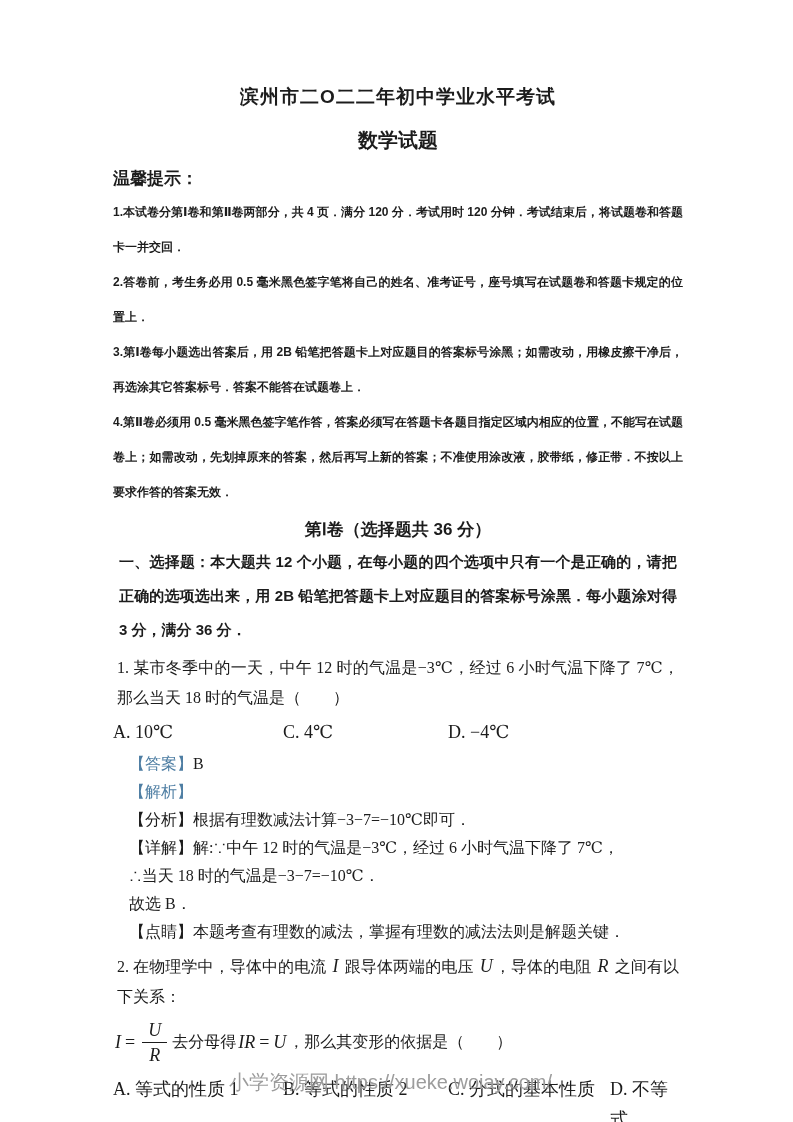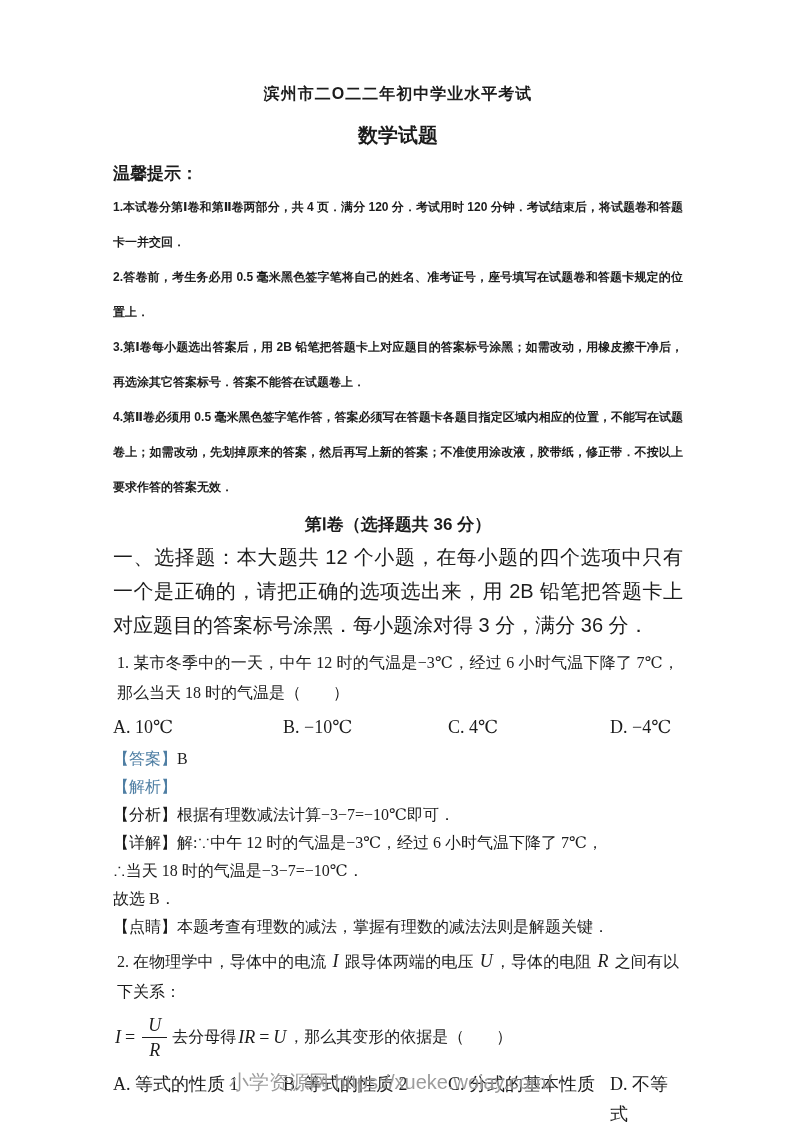--- a/index.html
+++ b/index.html
@@ -9,21 +9,21 @@
     margin:0 auto;
     background:#ffffff;
     box-sizing:border-box;
     padding:84px 110px 0 113px;
     font-family:"Liberation Serif","DejaVu Serif",serif;
     color:#1c1c1c;
     overflow:hidden;
   }
   .doc-title {
     font-family:"Liberation Sans","DejaVu Sans",sans-serif;
-    font-weight:bold; font-size:16px; letter-spacing:1px;
+    font-weight:bold; font-size:19px; letter-spacing:1px;
     text-align:center; margin:0 0 17px;
   }
   .doc-subtitle {
     font-family:"Liberation Sans","DejaVu Sans",sans-serif;
     font-weight:bold; font-size:20px;
     text-align:center; margin:0 0 13px;
   }
   .notice-heading {
     font-family:"Liberation Sans","DejaVu Sans",sans-serif;
     font-weight:bold; font-size:17px; margin:0 0 5px;
@@ -33,29 +33,29 @@
     font-weight:bold; font-size:12px; line-height:35px;
     text-align:justify; margin:0;
   }
   .section-title {
     font-family:Liberation Sans, sans-serif;
     font-weight:bold; font-size:17px; text-align:center;
     margin:8px 0 4px;
   }
   .section-intro {
     font-family:"Liberation Sans","DejaVu Sans",sans-serif;
-    font-weight:normal; font-size:20px; line-height:34px;
-    text-align:justify; margin:0 0 6px;
+    font-weight:bold; font-size:15px; line-height:34px;
+    text-align:justify; margin:0 6px 6px;
   }
   .q-text { font-size:16px; line-height:30px; margin:4px; text-align:justify; }
   .options-row {
     display:grid; grid-template-columns:170px 165px 162px auto;
     font-size:18px; line-height:30px; margin:1px 0 3px;
   }
-  .ans-line { font-size:16px; line-height:27px; margin:0 0 1px; }
+  .ans-line { font-size:16px; line-height:27px; margin:0 16px 1px; }
   .label-blue { color:var(--label-blue, #4e7ea3); }
   .q2-block { margin-top:6px; }
   .formula-line {
     display:flex; align-items:center; flex-wrap:wrap;
     font-size:16px; line-height:30px; margin:3px 0 6px; min-height:52px;
   }
   .math { font-family:"Liberation Serif","DejaVu Serif",serif; font-size:18px; padding:0 2px; }
   .it { font-style:italic; }
   .frac {
     display:inline-flex; flex-direction:column; align-items:center;
@@ -87,21 +87,20 @@
     <p class="notice-item">4.第Ⅱ卷必须用 0.5 毫米黑色签字笔作答，答案必须写在答题卡各题目指定区域内相应的位置，不能写在试题卷上；如需改动，先划掉原来的答案，然后再写上新的答案；不准使用涂改液，胶带纸，修正带．不按以上要求作答的答案无效．</p>
   </div>
 
   <h3 class="section-title">第Ⅰ卷（选择题共 36 分）</h3>
   <p class="section-intro">一、选择题：本大题共 12 个小题，在每小题的四个选项中只有一个是正确的，请把正确的选项选出来，用 2B 铅笔把答题卡上对应题目的答案标号涂黑．每小题涂对得 3 分，满分 36 分．</p>
 
   <div>
     <p class="q-text">1. 某市冬季中的一天，中午 12 时的气温是−3℃，经过 6 小时气温下降了 7℃，那么当天 18 时的气温是（　　）</p>
     <div class="options-row">
       <span>A. 10℃</span>
-      <span>B. −10℃</span>
       <span>C. 4℃</span>
       <span>D. −4℃</span>
     </div>
     <p class="ans-line"><span class="label-blue">【答案】</span><span>B</span></p>
     <p class="ans-line"><span class="label-blue">【解析】</span></p>
     <p class="ans-line"><span>【分析】</span><span>根据有理数减法计算−3−7=−10℃即可．</span></p>
     <p class="ans-line"><span>【详解】</span><span>解:∵中午 12 时的气温是−3℃，经过 6 小时气温下降了 7℃，</span></p>
     <p class="ans-line">∴当天 18 时的气温是−3−7=−10℃．</p>
     <p class="ans-line">故选 B．</p>
     <p class="ans-line"><span>【点睛】</span><span>本题考查有理数的减法，掌握有理数的减法法则是解题关键．</span></p>

